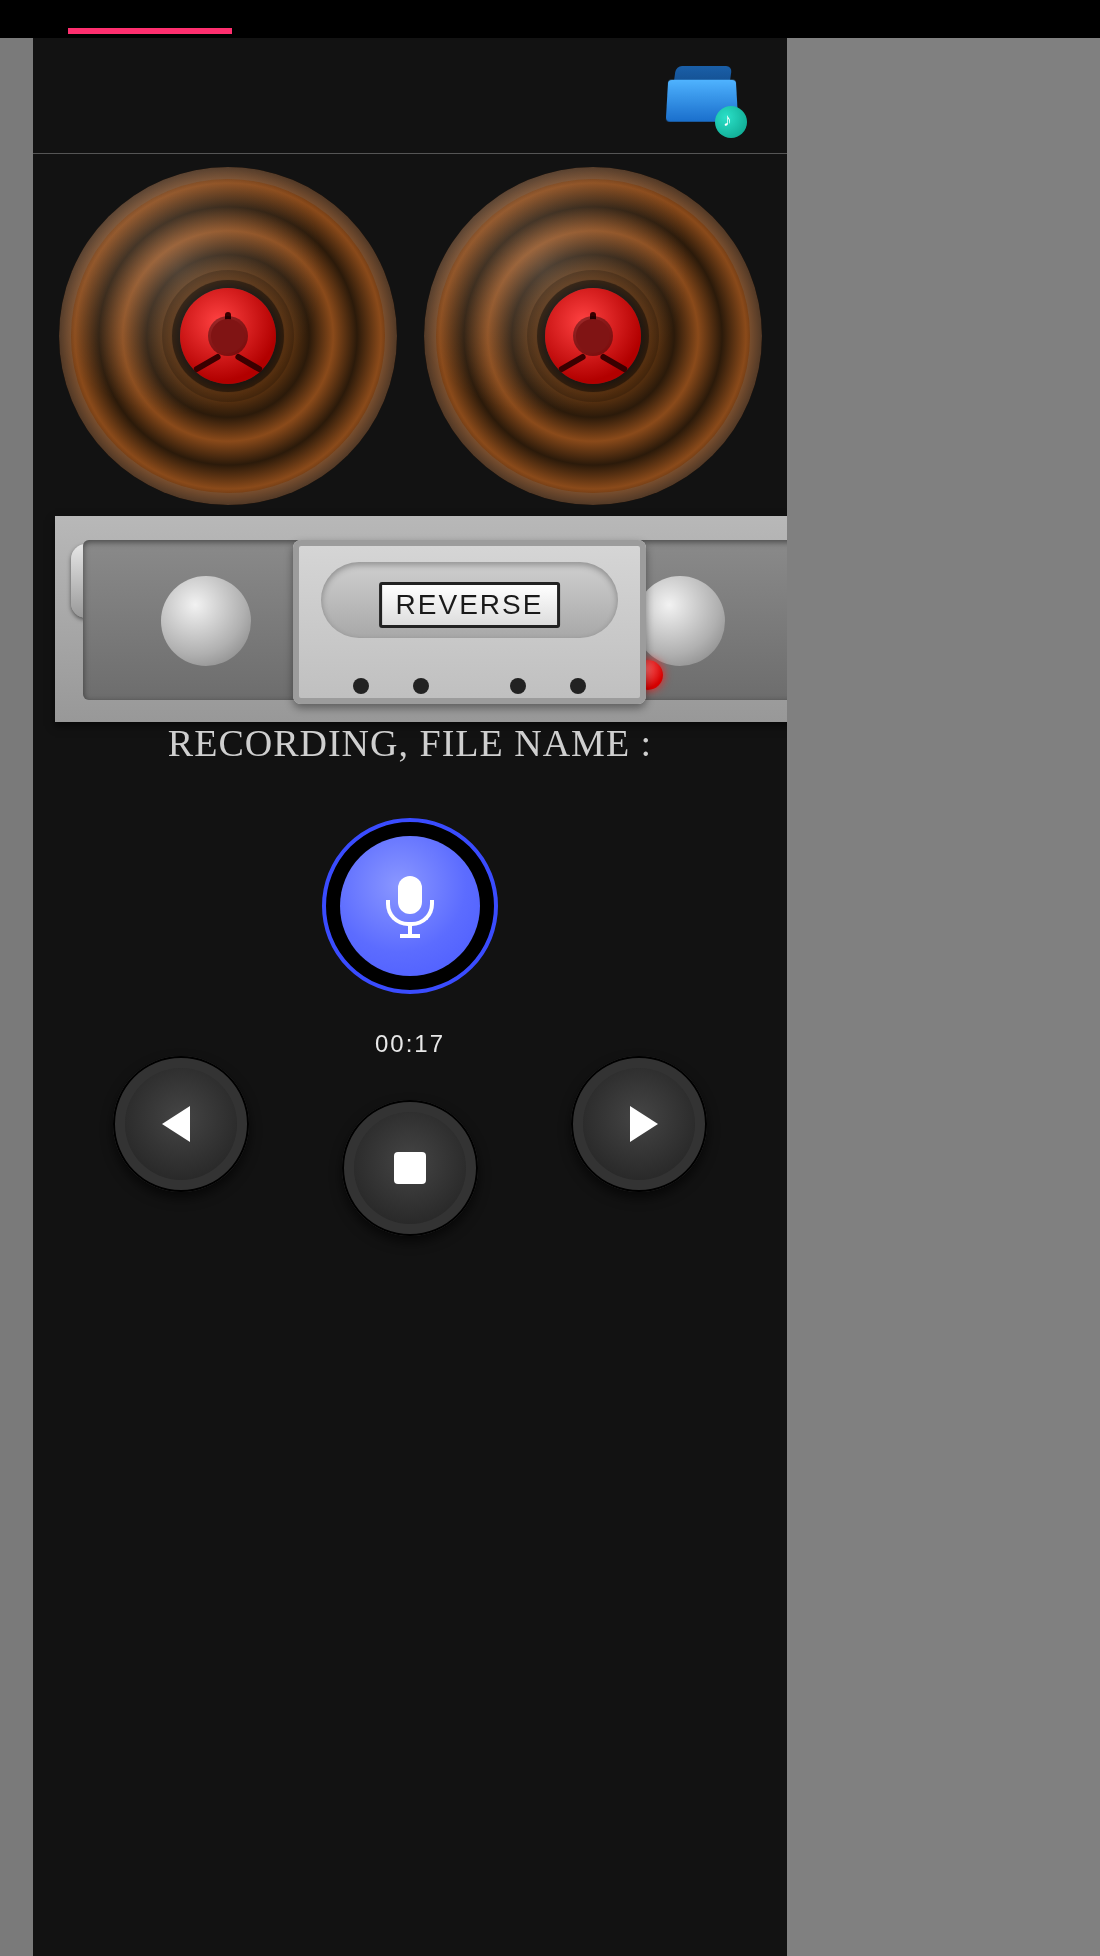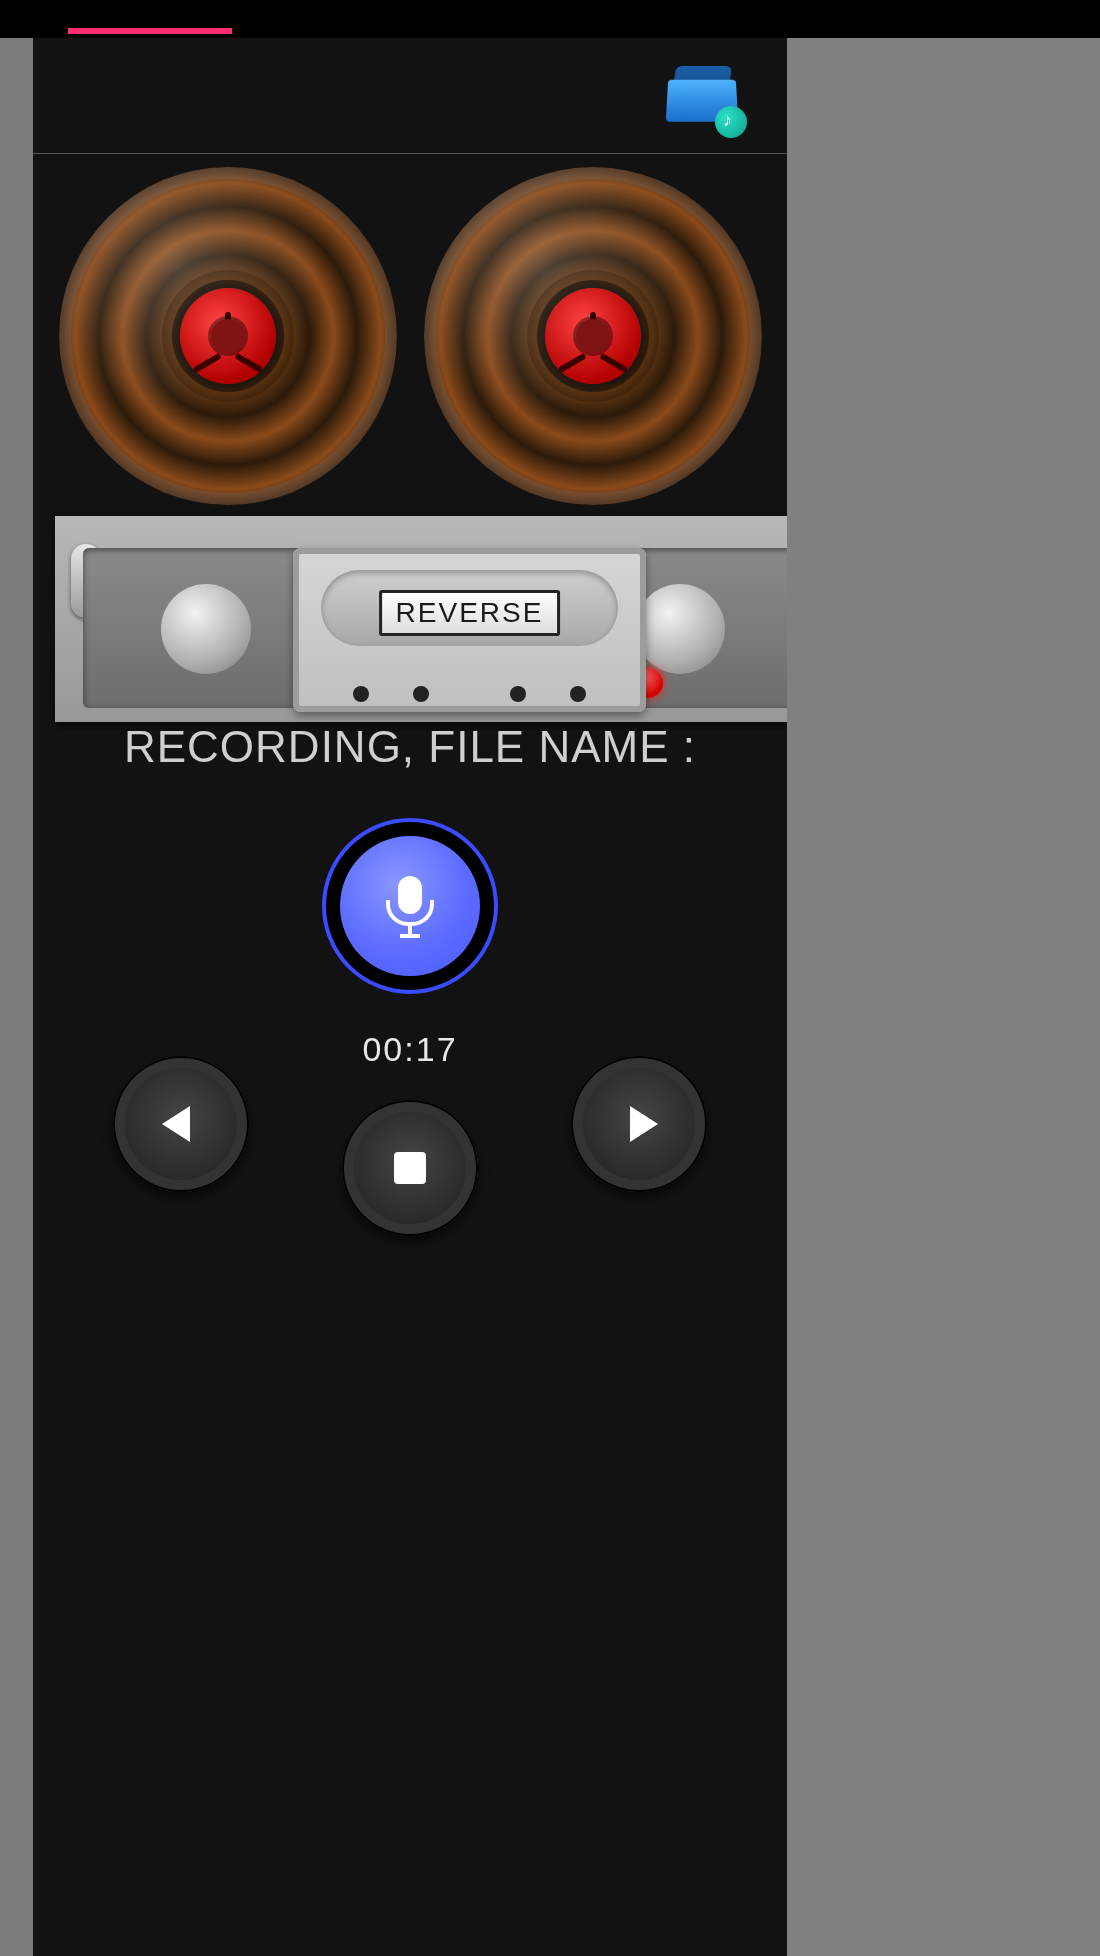--- a/index.html
+++ b/index.html
@@ -33,21 +33,21 @@
        box-shadow:0 0 0 8px rgba(0,0,0,.4),0 0 0 18px rgba(0,0,0,.2);}
   .hub:after{content:"";position:absolute;left:50%;top:50%;width:34px;height:34px;margin:-17px 0 0 -17px;border-radius:50%;
              background:#801414;box-shadow:0 0 0 3px rgba(0,0,0,.4);}
   .spoke{position:absolute;left:50%;top:50%;width:6px;height:30px;margin-left:-3px;background:#3a0000;border-radius:3px;}
   .sp1{transform:rotate(0deg) translateY(-24px);}
   .sp2{transform:rotate(120deg) translateY(-24px);}
   .sp3{transform:rotate(240deg) translateY(-24px);}
   
   .deck{position:absolute;left:22px;top:478px;width:776px;height:206px;
         background:linear-gradient(#b8b8b8,#989898);box-shadow:0 4px 8px rgba(0,0,0,.6);}
-  .deck-inner{position:absolute;left:28px;top:32px;right:28px;height:160px;
+  .deck-inner{position:absolute;left:28px;top:24px;right:28px;height:160px;
               background:linear-gradient(#8a8a8a,#6d6d6d);border-radius:6px;
               box-shadow:inset 0 2px 6px rgba(0,0,0,.5);}
   .knob{width:90px;height:90px;border-radius:50%;position:absolute;
         background:radial-gradient(circle at 38% 32%, #f2f2f2, #b0b0b0 60%, #777);}
   .knob.kL{left:78px;top:36px;}
   .knob.kR{right:78px;top:36px;}
   .lever{position:absolute;width:30px;height:74px;background:linear-gradient(#e6e6e6,#999);border-radius:15px;
          box-shadow:0 2px 4px rgba(0,0,0,.5);}
   .lever.lvL{left:16px;top:28px;}
   .lever.lvR{right:16px;top:54px;}
@@ -58,37 +58,37 @@
             box-shadow:inset 0 0 0 6px #9c9c9c, 0 4px 8px rgba(0,0,0,.4);}
   .cassette-inner{position:absolute;left:28px;top:22px;right:28px;height:76px;border-radius:40px;
                   background:linear-gradient(#cfcfcf,#a8a8a8);box-shadow:inset 0 3px 6px rgba(0,0,0,.3);}
   .cassette-label{position:absolute;left:50%;top:42px;transform:translateX(-50%);
                   background:linear-gradient(#fff,#ddd);padding:4px 14px;border:3px solid #222;border-radius:3px;
                   font-family:Impact,Arial Black,sans-serif;font-size:28px;letter-spacing:2px;color:#1a1a1a;}
   .cass-hole{position:absolute;bottom:10px;width:16px;height:16px;border-radius:50%;background:#222;}
   .ch1{left:60px;} .ch2{left:120px;} .ch3{right:120px;} .ch4{right:60px;}
   
   .status{position:absolute;left:0;right:0;top:686px;text-align:center;
-          font-family:Liberation Sans, sans-serif;font-size:44px;letter-spacing:1px;
+          font-family:Liberation Serif, serif;font-size:38px;letter-spacing:1px;
           color:#cfcfcf;line-height:1.05;}
   
   .mic-btn{position:absolute;left:50%;top:780px;margin-left:-88px;width:176px;height:176px;border-radius:50%;
            background:#000;border:4px solid #3a4cff;cursor:pointer;box-sizing:border-box;
            display:flex;align-items:center;justify-content:center;}
   .mic-inner{width:140px;height:140px;border-radius:50%;
              background:radial-gradient(circle at 42% 35%, #8a97ff, #5c6cff 55%, #4a5aff);
              display:flex;align-items:center;justify-content:center;}
   .mic-icon{width:44px;height:60px;position:relative;}
   .mic-cap{width:24px;height:38px;background:#fff;border-radius:12px;position:absolute;left:10px;top:0;}
   .mic-arc{width:40px;height:22px;border:4px solid #fff;border-top:none;border-radius:0 0 22px 22px;position:absolute;left:-2px;top:24px;}
   .mic-stem{width:4px;height:14px;background:#fff;position:absolute;left:20px;top:46px;}
   .mic-base{width:20px;height:4px;background:#fff;position:absolute;left:12px;top:58px;}
   
   .timer{position:absolute;left:0;right:0;top:992px;text-align:center;
-         font-family:Impact,'Arial Narrow',sans-serif;color:#e8e8e8;font-size:34px;letter-spacing:2px;}
+         font-family:Impact,'Arial Narrow',sans-serif;color:#e8e8e8;font-size:24px;letter-spacing:2px;}
   
   .transport{position:absolute;top:1018px;left:0;right:0;height:210px;}
   .tbtn{position:absolute;border-radius:50%;cursor:pointer;
         background:radial-gradient(circle at 50% 45%, #454545, #2b2b2b 58%, #181818);
         box-shadow:inset 0 0 0 2px #000,inset 0 0 0 12px #333,0 6px 12px rgba(0,0,0,.6);}
   .tbtn.left{left:80px;top:0;width:136px;height:136px;}
   .tbtn.right{right:80px;top:0;width:136px;height:136px;}
   .tbtn.stop{left:50%;top:44px;margin-left:-68px;width:136px;height:136px;}
   .tri{position:absolute;left:50%;top:50%;width:0;height:0;transform:translate(-50%,-50%);}
   .tri.play{border-left:28px solid #fff;border-top:18px solid transparent;border-bottom:18px solid transparent;margin-left:5px;}

